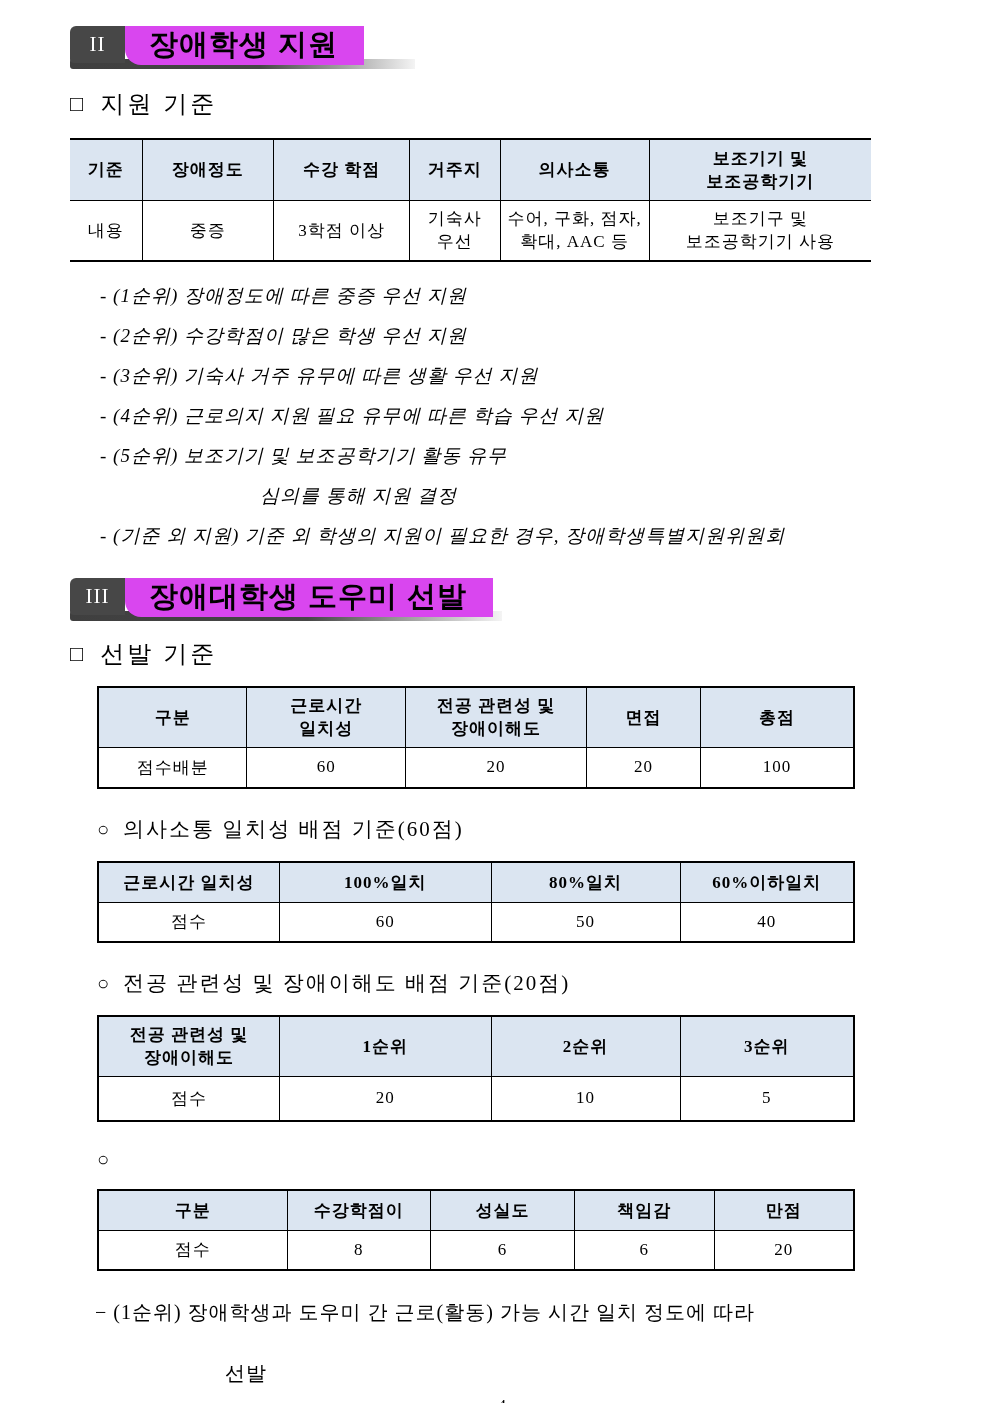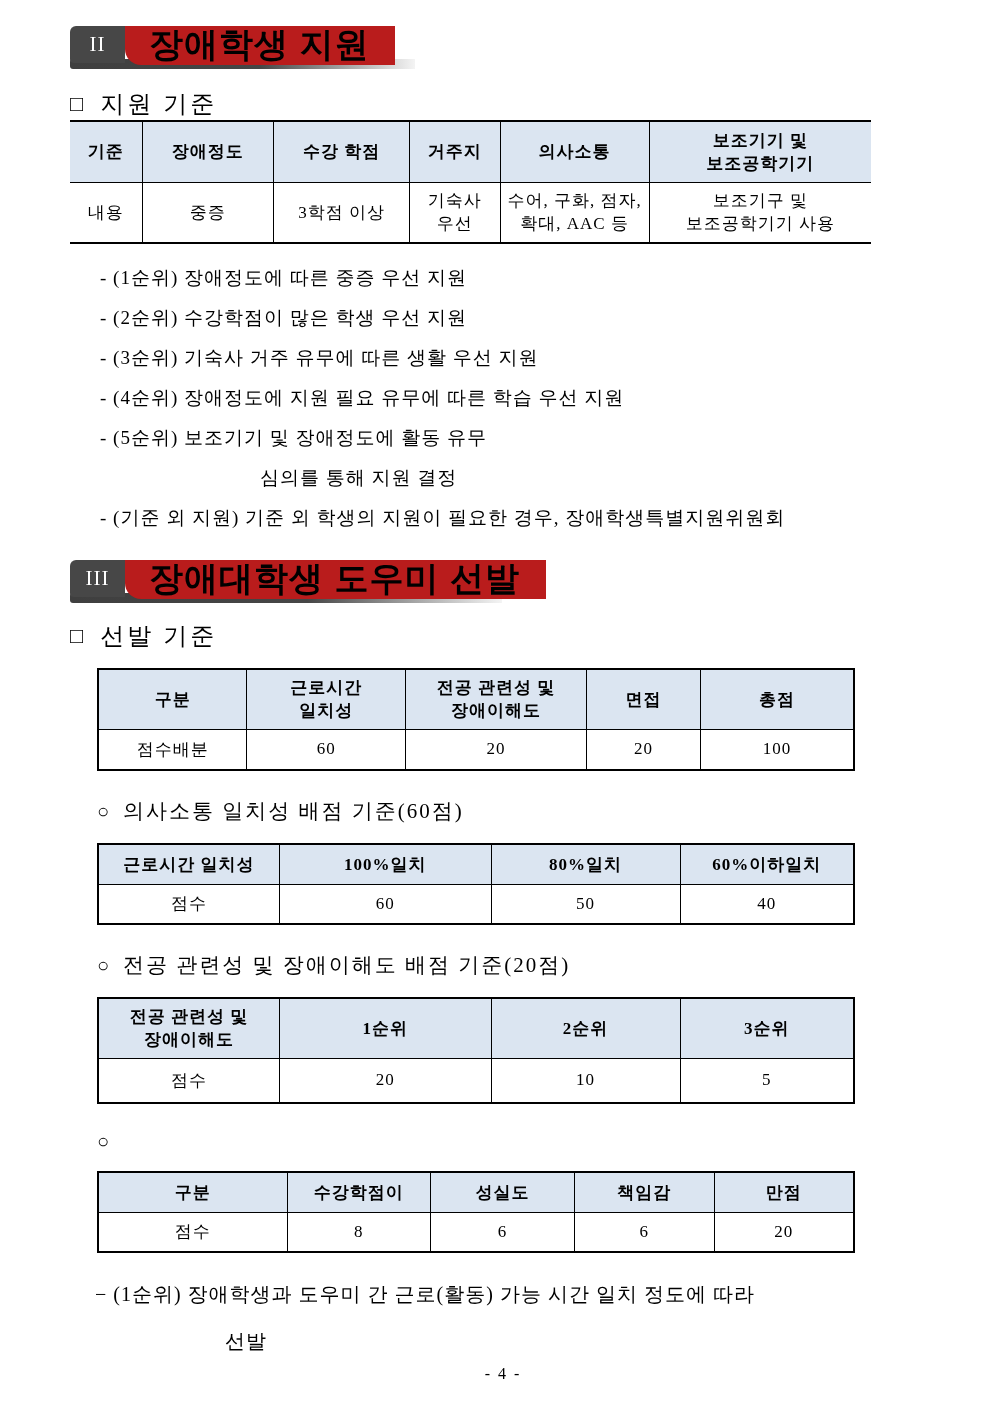--- a/index.html
+++ b/index.html
@@ -24,24 +24,24 @@
   .banner-badge {
     position:absolute; left:0; top:0; width:55px; height:37px;
     background:#474747; color:#fff;
     border-radius:6px 0 0 4px;
     display:flex; align-items:center; justify-content:center;
     font-family:"Liberation Serif","DejaVu Serif",serif;
     font-size:21px; letter-spacing:1px;
   }
   .banner-tab {
     position:absolute; left:55px; top:0; height:39px;
-    background:#b91c1c; border-radius:0 0 0 16px;
+    background:#d946ef; border-radius:0 0 0 16px;
     display:flex; align-items:center; padding:0 26px 2px 24px;
     font-family:"Liberation Sans","DejaVu Sans",sans-serif;
-    font-weight:700; font-size:34px; letter-spacing:1px;
+    font-weight:700; font-size:29px; letter-spacing:1px;
   }
 
   
   .sub-heading {
     margin-top:16px; font-size:24px; letter-spacing:3px;
     display:flex; align-items:center; gap:14px;
   }
   .sub-heading .marker { font-size:22px; }
   .circle-heading {
     margin-top:26px; margin-left:27px;
@@ -53,21 +53,21 @@
   
   table { border-collapse:collapse; table-layout:fixed; }
   th,td {
     text-align:center; vertical-align:middle;
     font-size:17px; letter-spacing:1px;
     white-space:pre-line; padding:2px 4px;
   }
   th { font-weight:700; background:#dbe5f1; }
 
   
-  .t1 { width:801px; 
+  .t1 { width:801px; margin-top:18px;
         border-top:2.5px solid #000; border-bottom:2.5px solid #000; }
   .t1 th, .t1 td { border-left:1.5px solid #000; }
   .t1 th:first-child, .t1 td:first-child { border-left:none; }
   .t1 thead th { border-bottom:1.5px solid #000; }
   .t1 thead tr { height:61px; }
   .t1 tbody tr { height:61px; }
 
   
   .tb { width:758px; margin-left:27px; border:2px solid #000; }
   .tb th, .tb td { border:1.5px solid #000; }
@@ -78,26 +78,26 @@
   .t3 thead tr { height:40px; }
   .t3 tbody tr { height:40px; }
   .t4 { margin-top:18px; }
   .t4 thead tr { height:60px; }
   .t4 tbody tr { height:45px; }
   .t5 { margin-top:18px; }
   .t5 thead tr { height:40px; }
   .t5 tbody tr { height:40px; }
 
   
-  .notes { margin-top:14px; margin-left:30px; }
+  .notes { margin-top:14px; margin-left:30px;font-style:italic; }
   .note-line { font-size:19px; letter-spacing:1px; height:40px; display:flex; align-items:center; }
   .note-line.indent { padding-left:160px; }
 
   .closing-note { margin-top:28px; margin-left:25px; font-size:20px; letter-spacing:1px; }
-  .closing-note .line2 { margin-top:20px; padding-left:130px; }
+  .closing-note .line2 { margin-top:34px; padding-left:130px; }
 
   .page-number { margin-top:10px; text-align:center; font-size:16px; letter-spacing:2px; }
 </style>
 </head>
 <body>
 
 <div class="page">
 
   <div class="banner sec2">
     <div class="banner-bar"></div>
@@ -142,22 +142,22 @@
         <td>보조기구 및
 보조공학기기 사용</td>
       </tr>
     </tbody>
   </table>
 
   <div class="notes">
     <div class="note-line">- (1순위) 장애정도에 따른 중증 우선 지원</div>
     <div class="note-line">- (2순위) 수강학점이 많은 학생 우선 지원</div>
     <div class="note-line">- (3순위) 기숙사 거주 유무에 따른 생활 우선 지원</div>
-    <div class="note-line">- (4순위) 장애정도에 지원 필요 유무에 따른 학습 우선 지원</div>
-    <div class="note-line">- (5순위) 보조기기 및 장애정도에 활동 유무</div>
+    <div class="note-line">- (4순위) 근로의지 지원 필요 유무에 따른 학습 우선 지원</div>
+    <div class="note-line">- (5순위) 보조기기 및 보조공학기기 활동 유무</div>
     <div class="note-line indent">심의를 통해 지원 결정</div>
     <div class="note-line">- (기준 외 지원) 기준 외 학생의 지원이 필요한 경우, 장애학생특별지원위원회</div>
   </div>
 
   <div class="banner sec3" style="margin-top:22px;">
     <div class="banner-bar"></div>
     <div class="banner-badge">III</div>
     <div class="banner-tab">장애대학생 도우미 선발</div>
   </div>
 

